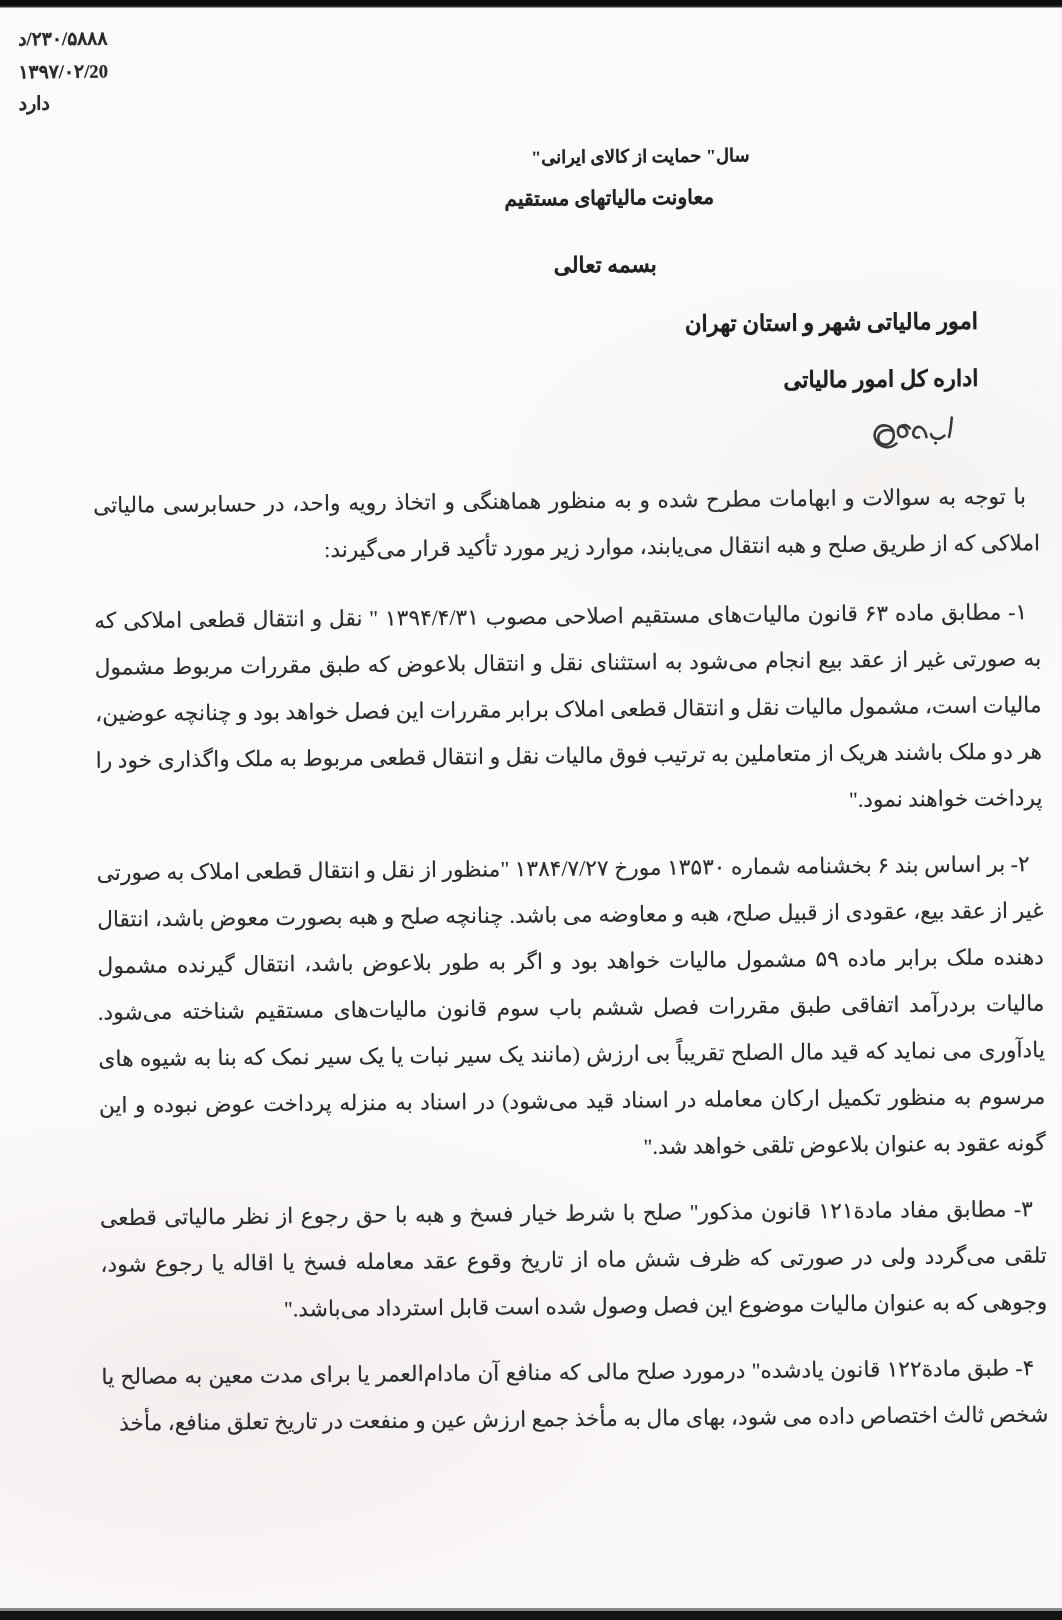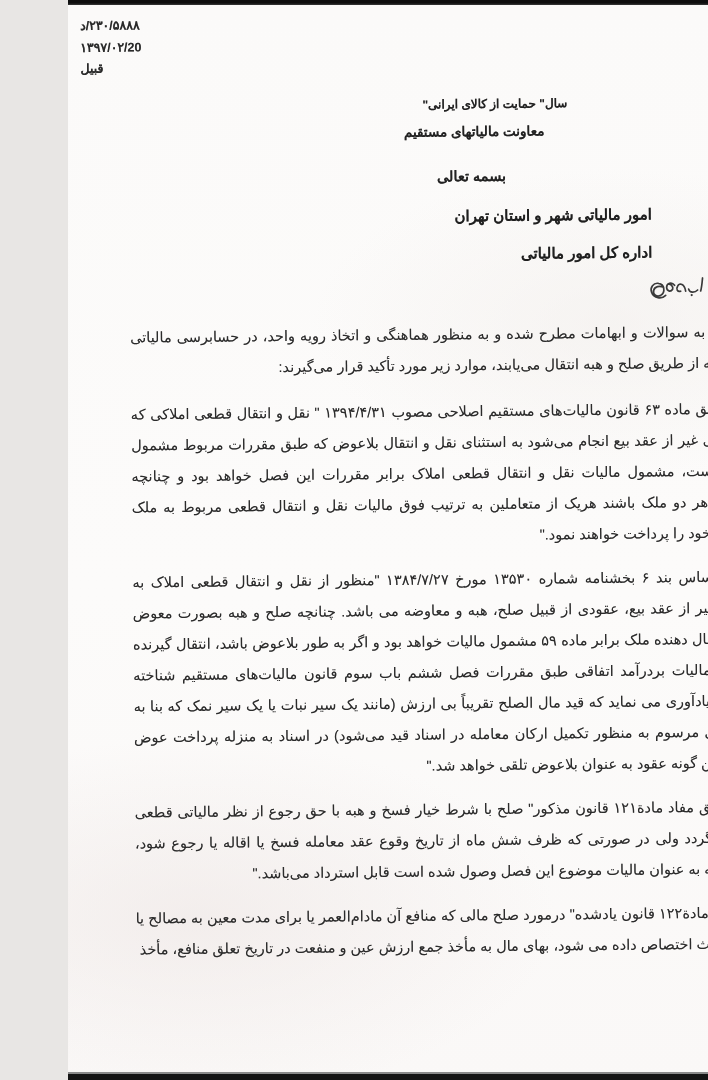--- a/index.html
+++ b/index.html
@@ -1,25 +1,25 @@
 <!DOCTYPE html>
 <html lang="fa" dir="rtl"><head>
 <meta charset="utf-8">
 <style>
   html,body{margin:0;padding:0;background:#e8e6e4;}
   .page{
     position:relative;
-    width:640px;height:1080px;
+    width:708px;height:1080px;
     margin:0;
     background:
       radial-gradient(ellipse 600px 300px at 20% 85%, rgba(236,228,226,.55), rgba(0,0,0,0) 60%),
       radial-gradient(ellipse 500px 260px at 85% 30%, rgba(240,236,233,.5), rgba(0,0,0,0) 60%),
       linear-gradient(180deg,#fbfaf9 0%,#fcfbfa 55%,#faf8f7 100%);
     overflow:hidden;
-    font-family:Liberation Sans, sans-serif;
+    font-family:Liberation Serif, serif;
     color:#262626;
   }
   .scan-bar-top{
     position:absolute;top:0;left:0;width:708px;height:5px;
     background:linear-gradient(180deg,#0e0e0e 0 60%,#3a3a3a 100%);
   }
   .scan-bar-bottom{
     position:absolute;bottom:0;left:0;width:708px;height:8px;
     background:linear-gradient(180deg,#8a8a8a 0 2px,#141414 2px 100%);
   }
@@ -65,21 +65,21 @@
 <body>
 
 <div class="page">
   <div class="scan-bar-top"></div>
 
   <div class="content">
 
     <div class="meta">
       <div>۲۳۰/۵۸۸۸/د</div>
       <div>۱۳۹۷/۰۲/20</div>
-      <div>قبیل</div>
+      <div>دارد</div>
     </div>
 
     <div class="hdr-line slogan">سال" حمایت از کالای ایرانی"</div>
     <div class="hdr-line dept">معاونت مالیاتهای مستقیم</div>
     <div class="hdr-line bismillah">بسمه تعالی</div>
 
     <div class="recipient recip1">امور مالیاتی شهر و استان تهران</div>
     <div class="recipient recip2">اداره کل امور مالیاتی</div>
 
     <svg class="scribble" width="62" height="34" viewBox="0 0 62 34">

